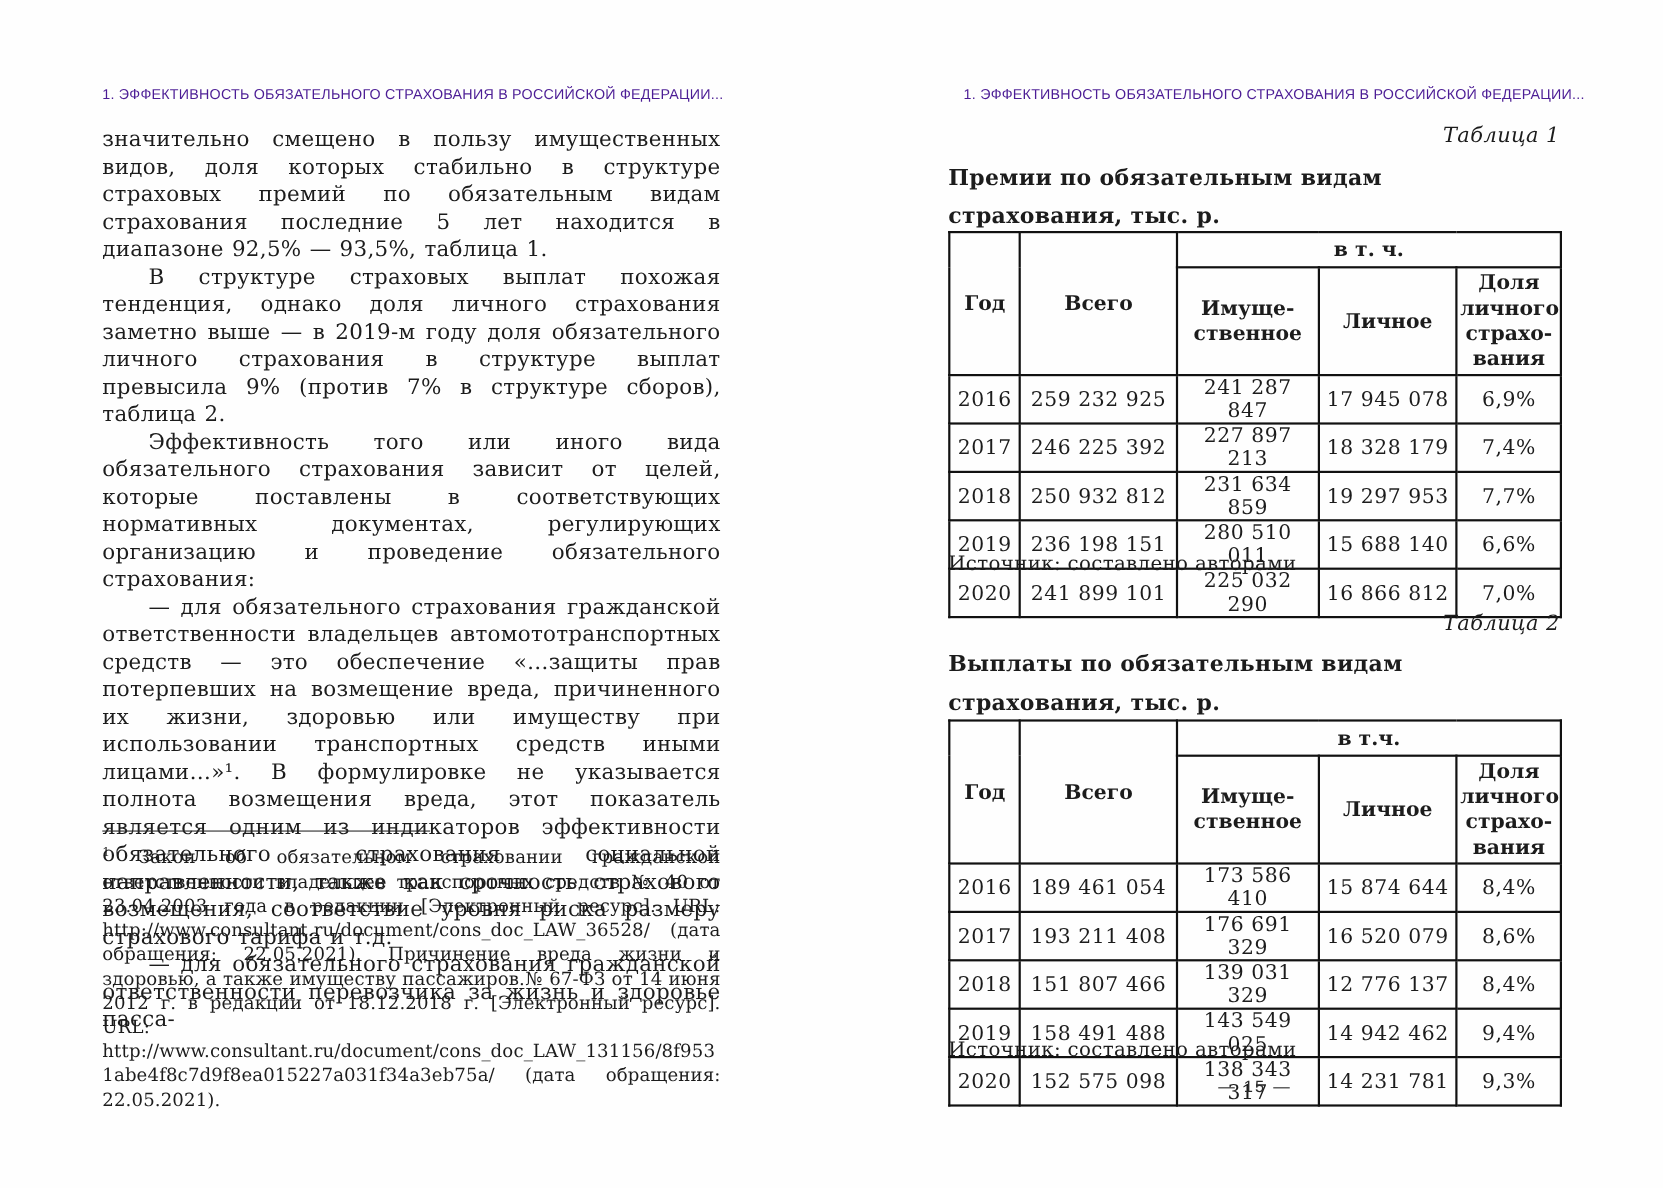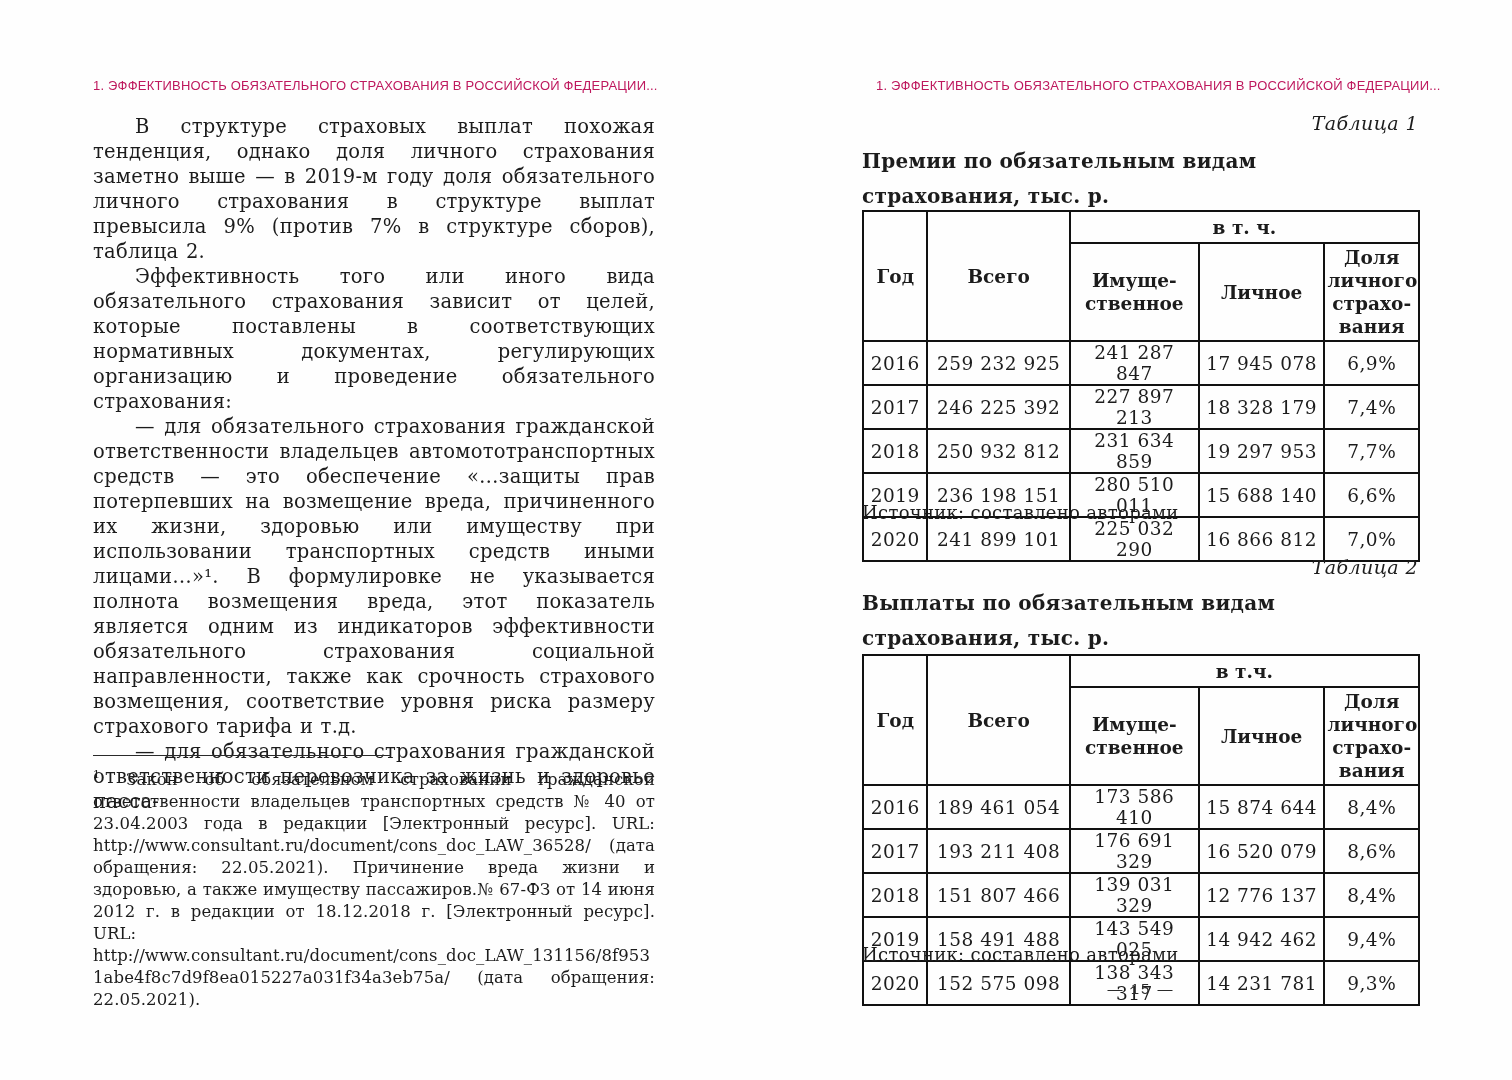--- a/index.html
+++ b/index.html
@@ -6,21 +6,21 @@
   html,body { width:1512px; height:1080px; background:#fefefe; overflow:hidden;
               font-family:"DejaVu Serif", serif; color:#1c1c1c; }
   .page { position:absolute; top:78px; height:940px; }
   .page-left  { left:93px;  width:562px; }
   .page-right { left:862px; width:558px; }
 
   
   .running-head { position:absolute; top:0; left:0; right:0; display:flex;
                   align-items:center; gap:14px;
                   font-family:"Liberation Sans", sans-serif; font-size:13px;
-                  letter-spacing:0.2px; color:#be185d; white-space:nowrap; }
+                  letter-spacing:0.2px; color:#4c1d95; white-space:nowrap; }
   .head-rule { display:inline-block; width:46px; border-top:1.6px solid #3a3a3a; height:0; }
   .page-right .running-head { justify-content:flex-start; }
 
   
   .body-text { position:absolute; top:36px; left:0; right:0;
                font-size:19.5px; line-height:25px; text-align:justify;
                letter-spacing:0.25px; word-spacing:1px; }
   .body-text p { text-indent:42px; }
   .body-text p.no-indent { text-indent:0; }
   .force-justify { text-align-last:justify; }
@@ -64,20 +64,21 @@
 </head>
 <body>
 
 <div class="page page-left">
   <div class="running-head">
     <span>1. ЭФФЕКТИВНОСТЬ ОБЯЗАТЕЛЬНОГО СТРАХОВАНИЯ В РОССИЙСКОЙ ФЕДЕРАЦИИ...</span>
     <span class="head-rule"></span>
   </div>
 
   <div class="body-text">
+    <p class="no-indent">значительно смещено в пользу имущественных видов, доля которых стабильно в структуре страховых премий по обязательным видам страхования последние 5 лет находится в диапазоне 92,5% — 93,5%, таблица 1.</p>
     <p>В структуре страховых выплат похожая тенденция, однако доля личного страхования заметно выше — в 2019-м году доля обязательного личного страхования в структуре выплат превысила 9% (против 7% в структуре сборов), таблица 2.</p>
     <p>Эффективность того или иного вида обязательного страхования зависит от целей, которые поставлены в соответствующих нормативных документах, регулирующих организацию и проведение обязательного страхования:</p>
     <p>— для обязательного страхования гражданской ответственности владельцев автомототранспортных средств — это обеспечение «…защиты прав потерпевших на возмещение вреда, причиненного их жизни, здоровью или имуществу при использовании транспортных средств иными лицами…»¹. В формулировке не указывается полнота возмещения вреда, этот показатель является одним из индикаторов эффективности обязательного страхования социальной направленности, также как срочность страхового возмещения, соответствие уровня риска размеру страхового тарифа и т.д.</p>
     <p class="force-justify">— для обязательного страхования гражданской ответственности перевозчика за жизнь и здоровье пасса-</p>
   </div>
 
   <div class="footnote">
     <div class="fn-rule"></div>
     <div class="fn-text">
       <sup>1</sup><span>Закон об обязательном страховании гражданской ответственности владельцев транспортных средств № 40 от 23.04.2003 года в редакции [Электронный ресурс]. URL: http://www.consultant.ru/document/cons_doc_LAW_36528/ (дата обращения: 22.05.2021). Причинение вреда жизни и здоровью, а также имуществу пассажиров.№ 67-ФЗ от 14 июня 2012 г. в редакции от 18.12.2018 г. [Электронный ресурс]. URL: http://www.consultant.ru/document/cons_doc_LAW_131156/8f9531abe4f8c7d9f8ea015227a031f34a3eb75a/ (дата обращения: 22.05.2021).</span>

